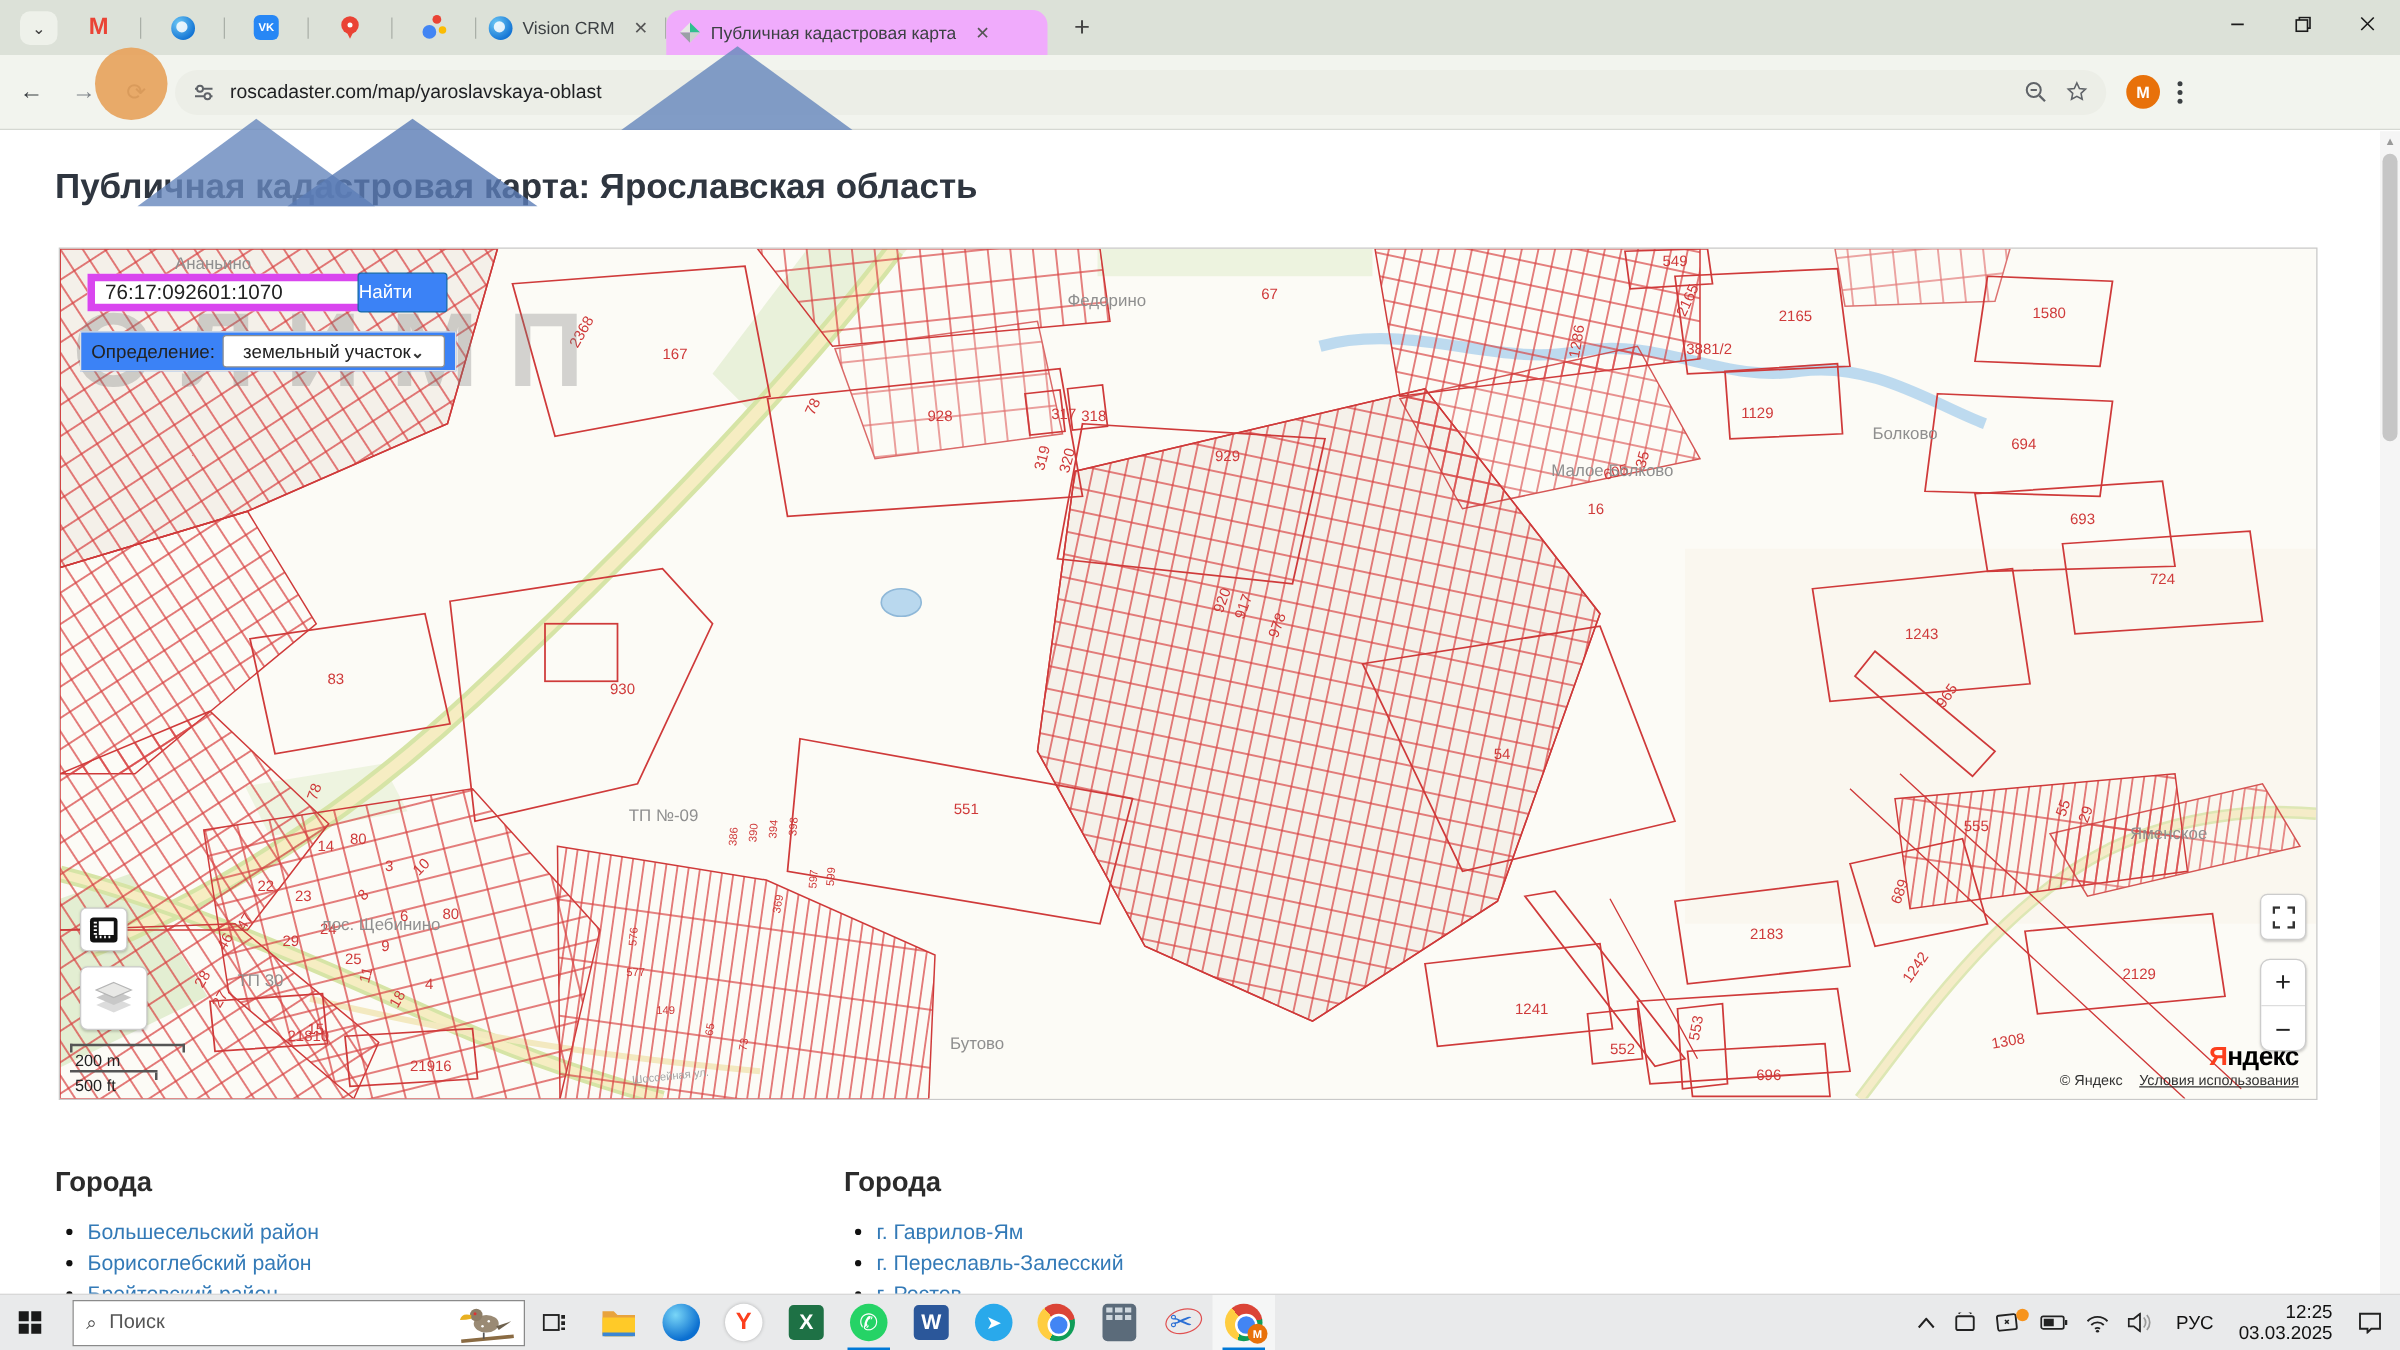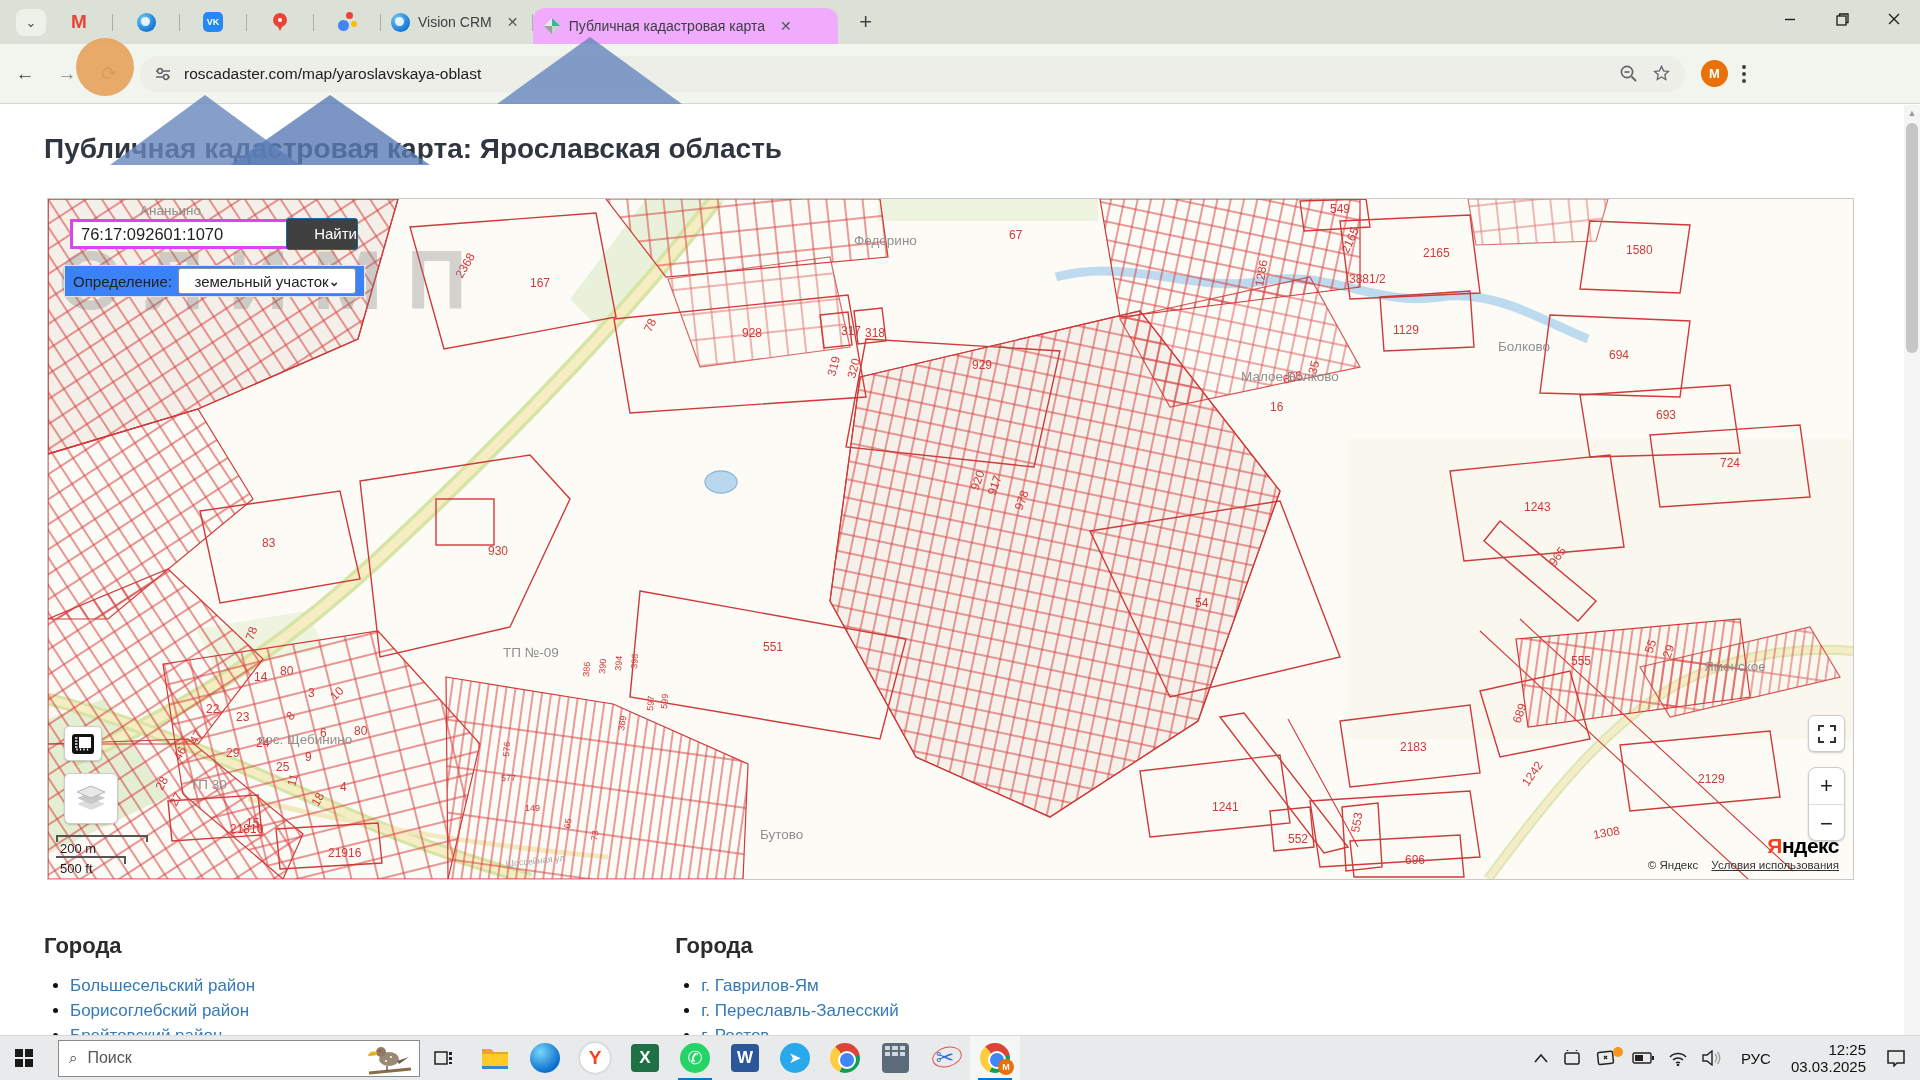--- a/index.html
+++ b/index.html
@@ -71,25 +71,25 @@
   .scrollbar .up { height:16px; color:#9a9a9a; font-size:9px; text-align:center; line-height:16px;}
   .scrollbar .thumb { position:absolute; left:2px; top:18px; width:12px; height:230px;
     background:#c6c6c6; border-radius:6px; }
 
   .map-wrap { position:absolute; left:47px; top:93px; width:1807px; height:682px;
     border:1px solid #c9c9c9; background:#fcfbf6; overflow:hidden; }
   .map-wrap svg.basemap { position:absolute; left:0; top:0; }
 
   .map-ui { position:absolute; z-index:45; }
   .cad-input { position:absolute; left:22px; top:20px; width:247px; height:30px;
-    border:3px solid #d946ef; background:#fff; font-size:16.5px; color:#222; padding:2px 8px;
+    border:6px solid #d946ef; background:#fff; font-size:16.5px; color:#222; padding:2px 8px;
     font-family:"Liberation Sans",sans-serif; }
   .find-btn { position:absolute; left:238px; top:19px; width:72px; height:32px;
-    background:#404040; border:1px solid #136aa8; border-radius:3px; color:#fff;
-    font-size:15px; text-align:right; line-height:30px; }
+    background:#3b82f6; border:1px solid #136aa8; border-radius:3px; color:#fff;
+    font-size:15px; text-align:left; line-height:30px; }
   .filter-box { position:absolute; left:16px; top:66px; background:#3b82f6; height:32px;
     display:flex; align-items:center; padding:0 8px; border:1px solid #e2e2e2; }
   .filter-box .lbl { font-size:15px; color:#222; margin-right:6px; }
   .fake-select { width:178px; height:26px; border:1px solid #8f8f8f; border-radius:3px;
     background:#fff; display:flex; align-items:center; font-size:15px; color:#222;
     padding:0 6px; justify-content:center; }
   .fake-select .chev { font-weight:bold; color:#333; font-size:13px; }
 
   .ctl-btn { position:absolute; background:#fff; border:1px solid #ccc; border-radius:6px;
     box-shadow:0 1px 2px rgba(0,0,0,.18); display:flex; align-items:center; justify-content:center; }

